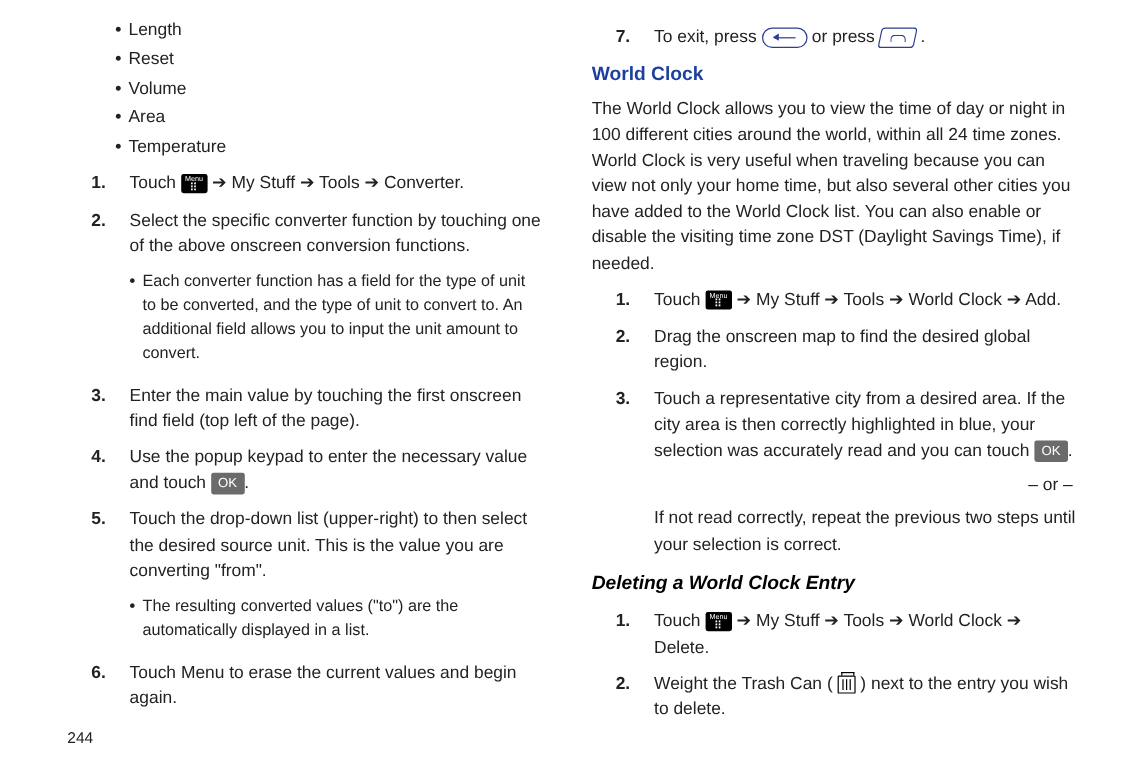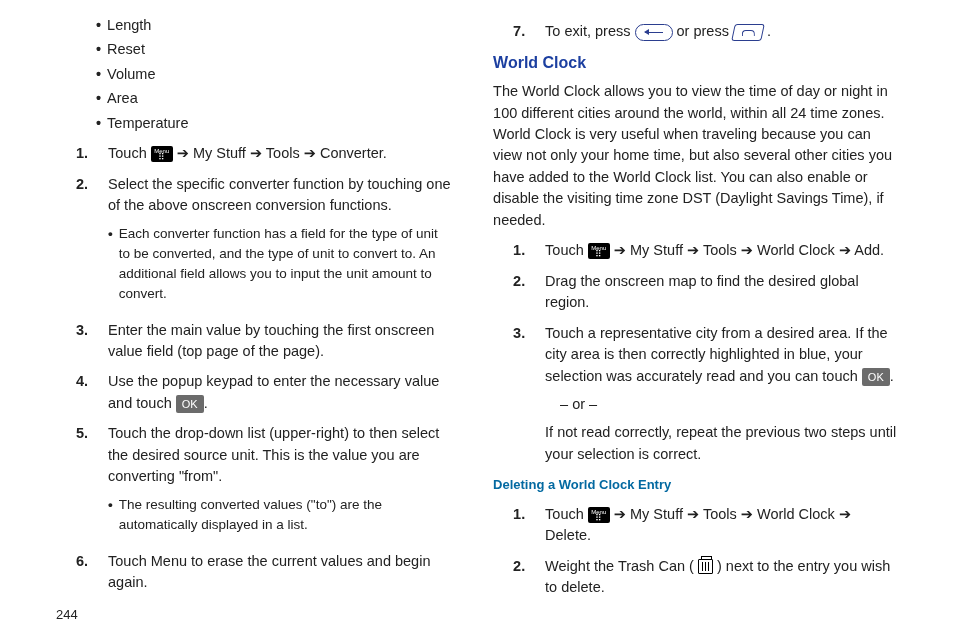--- a/index.html
+++ b/index.html
@@ -149,34 +149,35 @@
     }
 
     h2.section {
       color: #1c3fa0;
       font-family: Arial, sans-serif;
       font-weight: bold;
       font-size: 16px;
       margin: 8px 0 6px 0;
     }
     h3.subsection {
-      color: #0369a1;
+      color: #000000;
+      font-style: italic;
       font-weight: bold;
-      font-size: 13px;
+      font-size: 16px;
       margin: 10px 0 6px 0;
     }
     .paragraph { margin: 5px 0 8px 0; }
 
     .page-num {
       position: absolute;
       left: 56px;
       bottom: 14px;
       font-size: 13px;
     }
-    .or-line { margin: 7px 15px; }
+    .or-line { margin: 7px 4px; text-align: right; }
   </style>
 </head>
 <body>
 
 <div class="columns">
 
   <div class="col">
     <div class="bullet-list">
       <div class="bullet-row">
           <span class="dot">•</span>
@@ -221,21 +222,21 @@
         <div class="sub-bullet">
           <span class="dot">•</span>
           <span>Each converter function has a field for the type of unit to be converted, and the type of unit to convert to. An additional field allows you to input the unit amount to convert.</span>
         </div>
       </div>
     </div>
 
     <div class="num-item">
       <span class="num">3.</span>
       <div class="num-content">
-        <span>Enter the main value by touching the first onscreen value field (top page of the page).</span>
+        <span>Enter the main value by touching the first onscreen find field (top left of the page).</span>
       </div>
     </div>
 
     <div class="num-item">
       <span class="num">4.</span>
       <div class="num-content">
         <span>Use the popup keypad to enter the necessary value and touch </span>
         <span class="ok-badge">OK</span><span>.</span>
       </div>
     </div>

